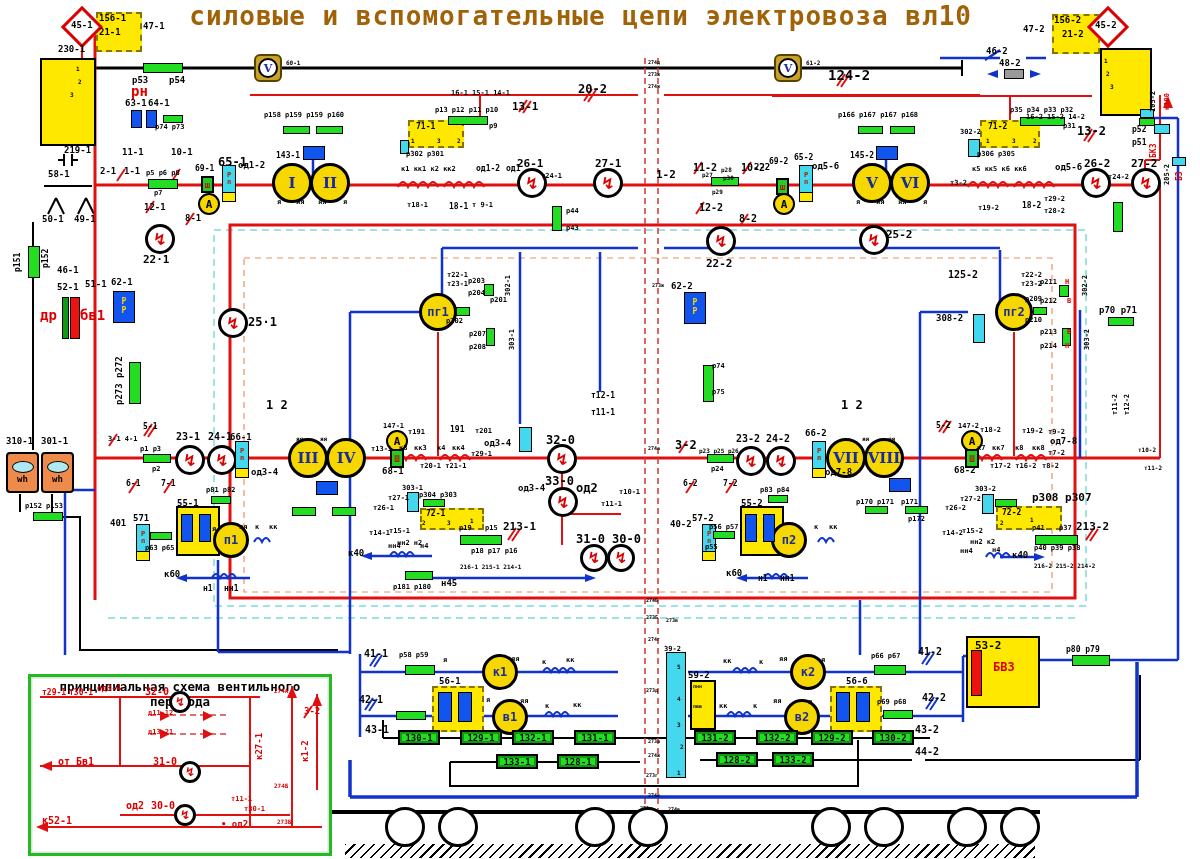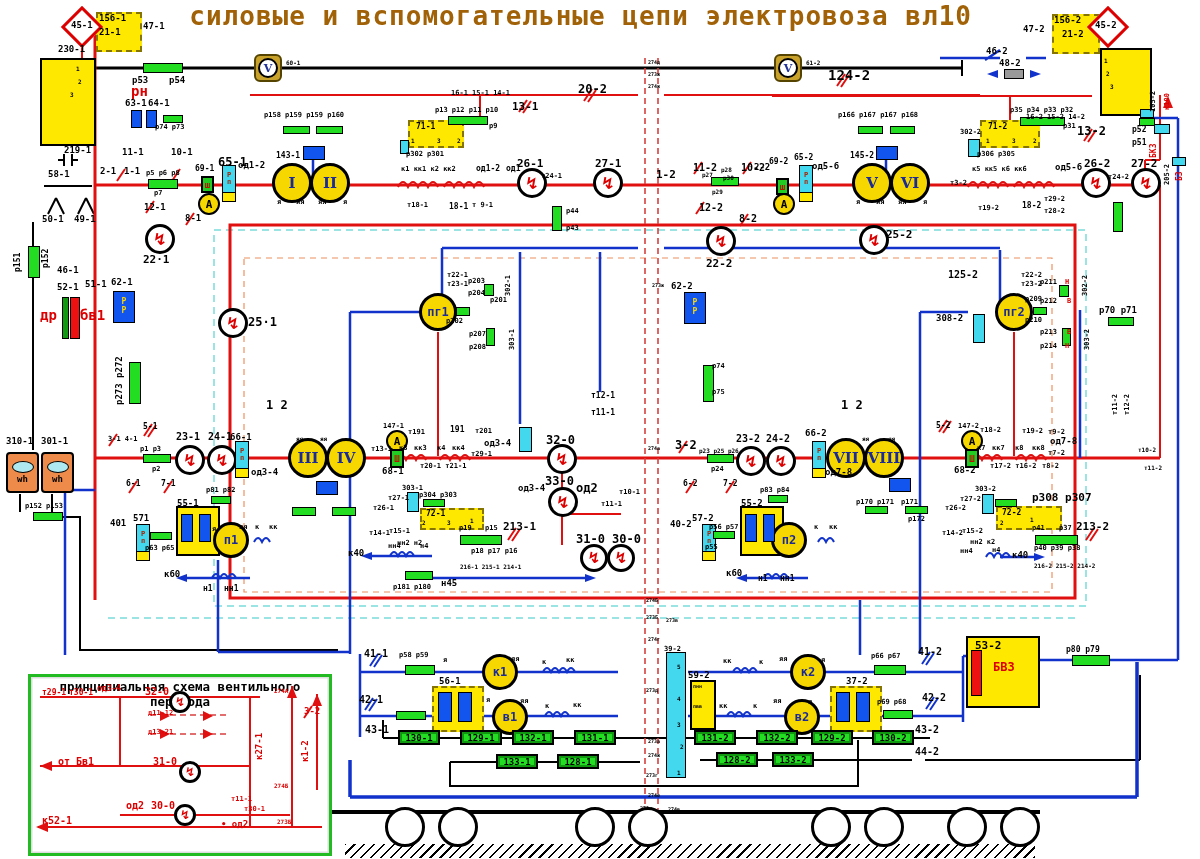--- a/index.html
+++ b/index.html
@@ -479,21 +479,21 @@
       <div class="lbl" style="left: 723px; top: 658px; font-size: 7px;">кк</div>
       <div class="lbl" style="left: 759px; top: 659px; font-size: 7px;">к</div>
       <div class="lbl" style="left: 779px; top: 656px; font-size: 7px;">яя</div>
       <div class="lbl" style="left: 821px; top: 657px; font-size: 7px;">я</div>
       <div class="lbl" style="left: 871px; top: 653px; font-size: 7px;">р66 р67</div>
       <div class="lbl" style="left: 918px; top: 647px; font-size: 10px;">41-2</div>
       <div class="lbl" style="left: 719px; top: 703px; font-size: 7px;">кк</div>
       <div class="lbl" style="left: 753px; top: 703px; font-size: 7px;">к</div>
       <div class="lbl" style="left: 773px; top: 698px; font-size: 7px;">яя</div>
       <div class="lbl" style="left: 808px; top: 699px; font-size: 7px;">я</div>
-      <div class="lbl" style="left: 846px; top: 677px; font-size: 9px;">37-2</div>
+      <div class="lbl" style="left: 846px; top: 677px; font-size: 9px;">56-6</div>
       <div class="lbl" style="left: 877px; top: 699px; font-size: 7px;">р69 р68</div>
       <div class="lbl" style="left: 922px; top: 693px; font-size: 10px;">42-2</div>
       <div class="lbl" style="left: 915px; top: 725px; font-size: 10px;">43-2</div>
       <div class="lbl" style="left: 915px; top: 747px; font-size: 10px;">44-2</div>
       <div class="lbl" style="left: 975px; top: 640px; font-size: 11px;">53-2</div>
       <div class="lbl red" style="left: 993px; top: 661px; font-size: 12px;">БВЗ</div>
       <div class="lbl" style="left: 1066px; top: 646px; font-size: 8px;">р80 р79</div>
       <div class="lbl" style="left: 648px; top: 60px; font-size: 5px;">274д</div>
       <div class="lbl" style="left: 648px; top: 72px; font-size: 5px;">273ж</div>
       <div class="lbl" style="left: 648px; top: 84px; font-size: 5px;">274ж</div>

